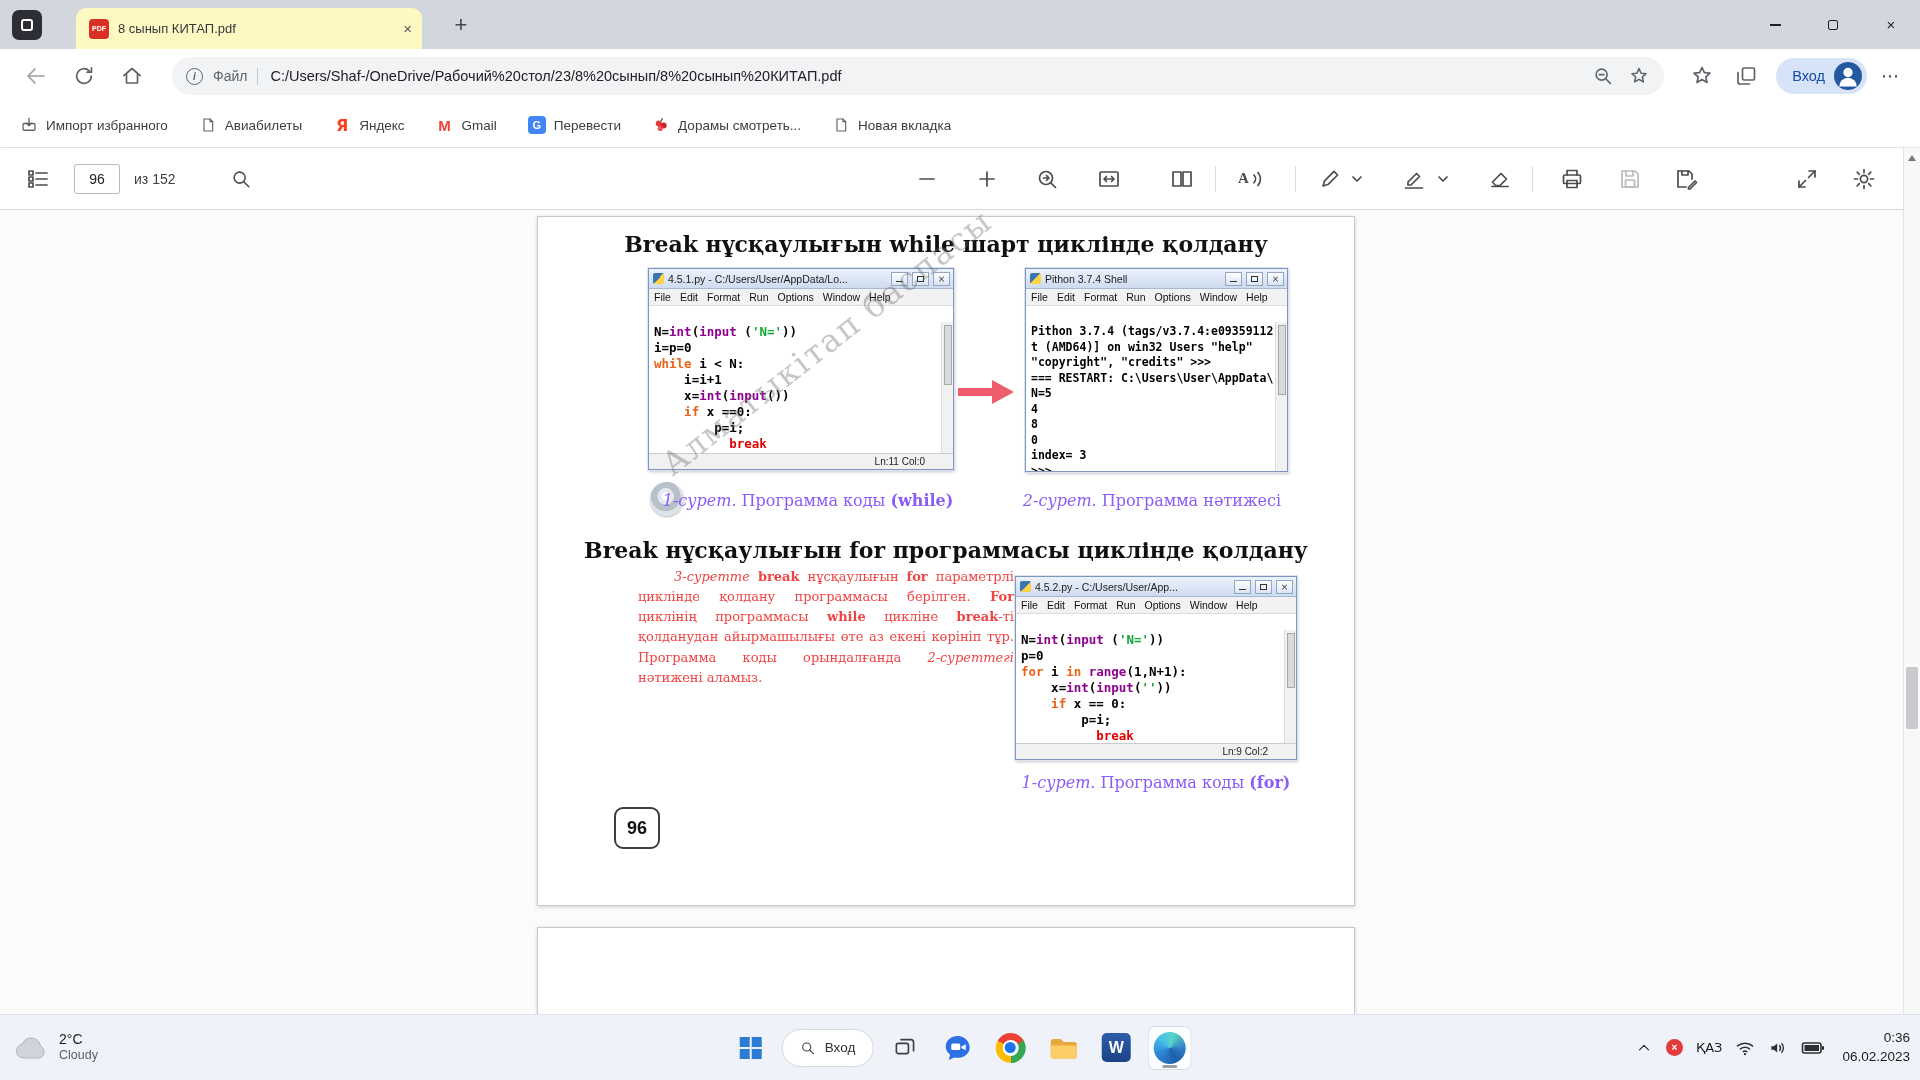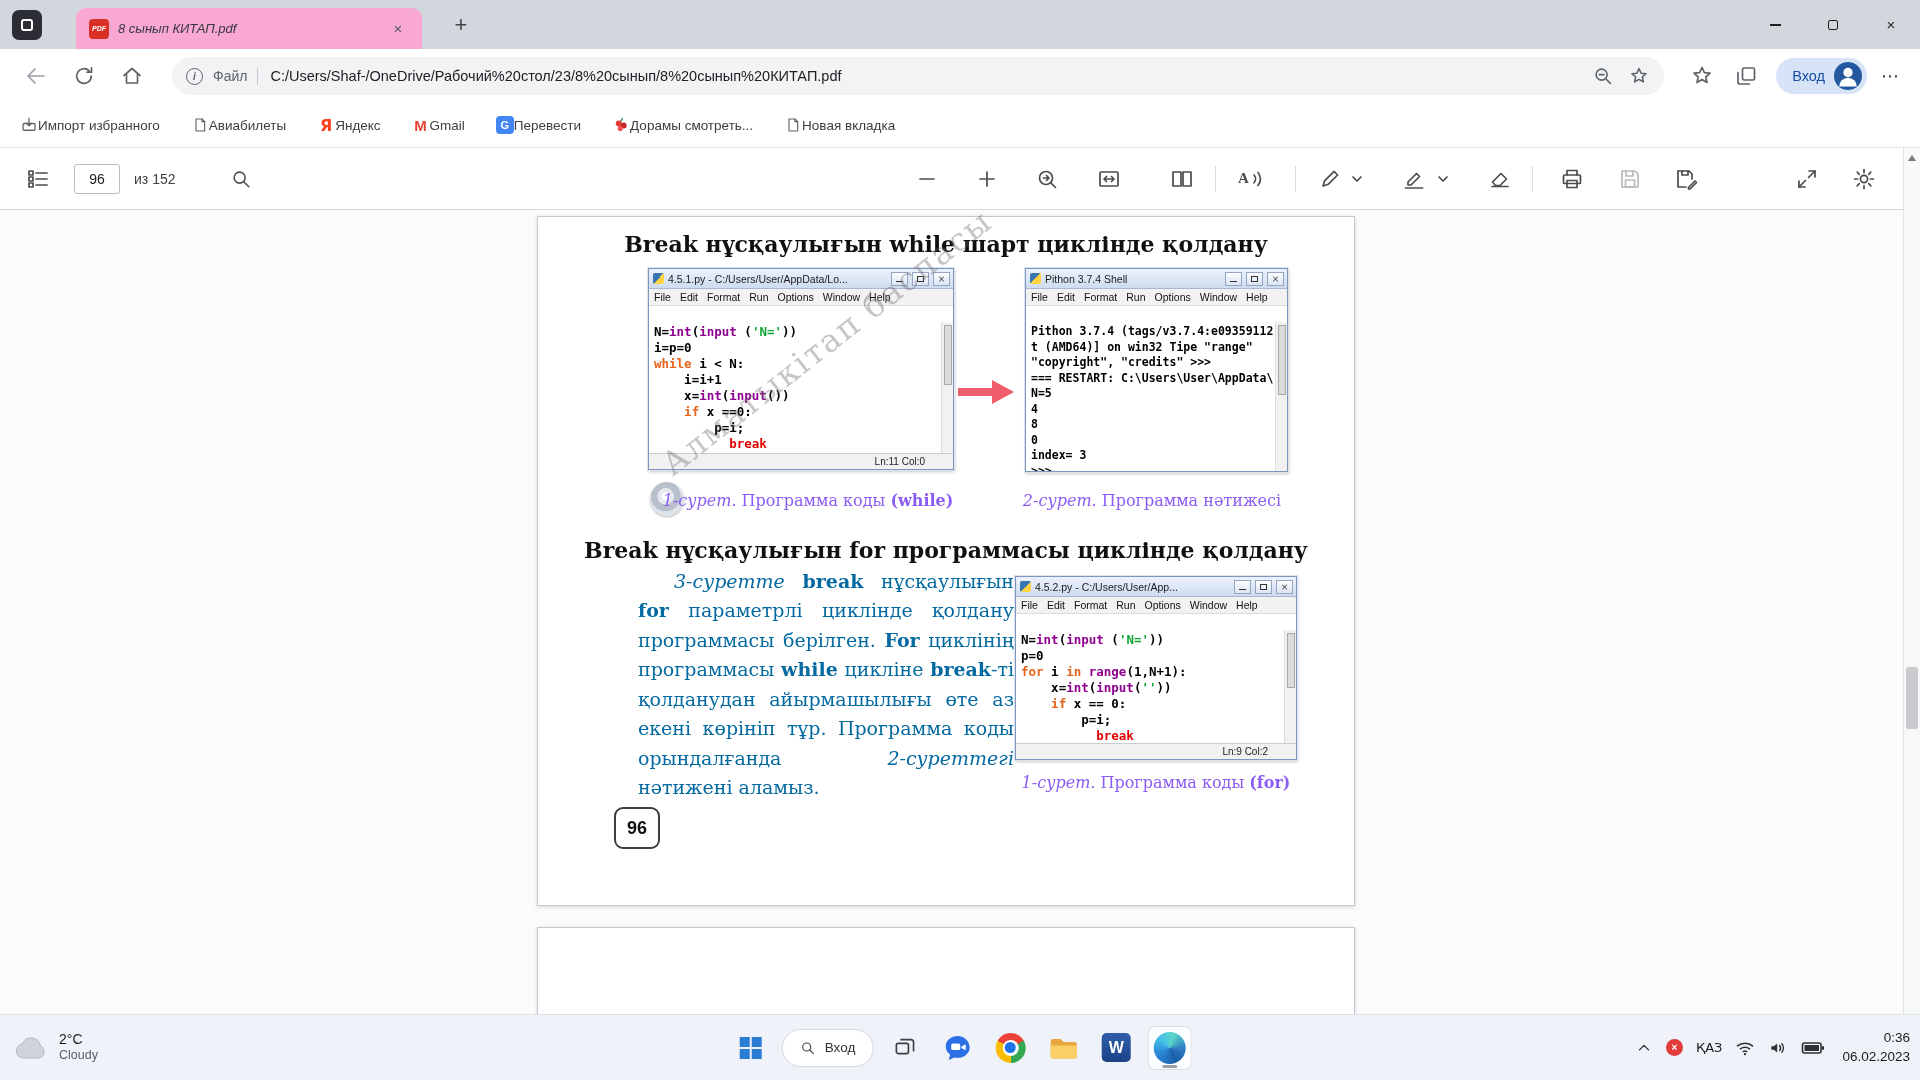--- a/index.html
+++ b/index.html
@@ -7,21 +7,21 @@
   body { font-family:"Liberation Sans", sans-serif; background:#fff; }
   svg { display:block; }
   .ic { fill:none; stroke:#4a4c50; stroke-width:1.7; stroke-linecap:round; stroke-linejoin:round; }
   .ic-gray { stroke:#5f6368; }
   .screen { position:relative; width:1920px; height:1080px; overflow:hidden; }
 
   
   .tabstrip { position:absolute; left:0; top:0; width:100%; height:49px; background:#d2d7de; }
   .ws-btn { position:absolute; left:12px; top:10px; width:30px; height:30px; background:#2d2d36; border-radius:7px; display:flex; align-items:center; justify-content:center; }
   .ws-glyph { width:12px; height:12px; border:2px solid #fff; border-radius:3px; }
-  .tab { position:absolute; left:76px; top:8px; width:346px; height:41px; background:#f9a8d4; border-radius:10px 10px 0 0; display:flex; align-items:center; padding:0 20px 0 13px;font-style:italic; }
+  .tab { position:absolute; left:76px; top:8px; width:346px; height:41px; background:#fef9c3; border-radius:10px 10px 0 0; display:flex; align-items:center; padding:0 10px 0 13px; }
   .pdficon { width:20px; height:20px; background:#d93025; border-radius:4px; color:#fff; font-size:7px; font-weight:bold; display:flex; align-items:center; justify-content:center; margin-right:9px; flex:none; }
   .tabtitle { flex:1; font-size:13px; color:#35373c; white-space:nowrap; overflow:hidden; }
   .tabclose { font-size:15px; color:#54565b; margin-left:8px; }
   .newtab { position:absolute; left:446px; top:10px; font-size:22px; color:#44464b; width:30px; height:30px; display:flex; align-items:center; justify-content:center; }
   .wincontrols { position:absolute; right:0; top:0; height:49px; display:flex; }
   .wbtn { width:58px; height:100%; display:flex; align-items:center; justify-content:center; color:#1f1f1f; font-size:15px; }
   .glyph-min { width:11px; height:2px; background:#1f1f1f; }
   .glyph-max { width:10px; height:10px; border:1.5px solid #1f1f1f; border-radius:2px; }
 
   
@@ -34,21 +34,21 @@
   .addr-url { font-size:14.5px; color:#202124; white-space:nowrap; overflow:hidden; flex:1; }
   .field-ic { width:22px; height:22px; margin-left:14px; flex:none; }
   .bar-ic { width:24px; height:24px; margin:0 10px; flex:none; }
   .signin { height:36px; background:#d7e4f8; border-radius:18px; display:flex; align-items:center; padding:0 5px 0 16px; gap:9px; margin:0 8px; flex:none; }
   .signin-label { color:#174ea6; font-size:14.5px; }
   .avatar { width:28px; height:28px; border-radius:50%; background:#24599f; overflow:hidden; flex:none; }
   .dots { font-size:18px; color:#3c4043; letter-spacing:1px; margin:0 6px; }
 
   
   .bookmarksbar { position:absolute; top:103px; width:100%; height:45px; background:#fff; border-bottom:1px solid #e2e5e9; display:flex; align-items:center; padding-left:20px; gap:31px; }
-  .bm { display:flex; align-items:center; font-size:13.5px; color:#3c4043; white-space:nowrap; }
+  .bm { display:flex; align-items:center; gap:8px; font-size:13.5px; color:#3c4043; white-space:nowrap; }
   .bm-glyph { width:18px; height:18px; display:flex; align-items:center; justify-content:center; flex:none; }
   .yglyph { color:#fc3f1d; font-weight:bold; font-size:16px; font-family:"DejaVu Sans",sans-serif; }
   .gmailglyph { color:#ea4335; font-weight:bold; font-size:15px; }
   .transglyph { width:18px; height:18px; border-radius:4px; background:#4285f4; color:#fff; font-size:11px; font-weight:bold; display:flex; align-items:center; justify-content:center; }
 
   
   .pdftoolbar { position:absolute; top:148px; left:0; right:17px; height:62px; background:#fff; border-bottom:1px solid #d6d8db; box-shadow:0 1px 2px rgba(0,0,0,.06); }
   .pt { position:absolute; top:50%; transform:translateY(-50%); }
   .pageinput { width:46px; height:30px; border:1px solid #b7babf; border-radius:3px; text-align:center; font-size:14px; color:#202124; font-family:"Liberation Sans",sans-serif; }
   .oftotal { font-size:14px; color:#3c4043; }
@@ -80,21 +80,21 @@
   .idlethumb { position:absolute; left:1.5px; right:1.5px; border:1px solid #a8a8a8; background:#dadada; }
   .idlestatus { height:16px; background:#f1f1f1; border-top:1px solid #ccc; font-size:10px; color:#222; display:flex; align-items:center; justify-content:flex-end; padding-right:28px; font-family:"Liberation Sans",sans-serif; flex:none; }
 
   .arrow { position:absolute; left:420px; top:162px; z-index:1; }
   .cdicon { position:absolute; left:112px; top:265px; width:34px; height:34px; border-radius:50%;
     background:radial-gradient(circle at 46% 42%, #ffffff 0 15%, #e4e9ef 16% 30%, #b8c1cb 31% 55%, #dde3e9 56% 74%, #9ca6b1 75% 100%);
     box-shadow:0 1px 2px rgba(0,0,0,.3); }
   .caption { position:absolute; font-size:16px; color:#8b5cf6; white-space:nowrap; transform:translateX(-50%); }
   .capnum { font-style:italic; }
   .capbold { font-weight:bold; }
-  .paragraph { position:absolute; left:100px; top:350px; width:376px; font-size:19px; line-height:1.55; text-align:justify; text-indent:36px; color:#0369a1; }
+  .paragraph { position:absolute; left:100px; top:350px; width:376px; font-size:13px; line-height:1.55; text-align:justify; text-indent:36px; color:#ef4444; }
   .st-b { font-weight:bold; } .st-i { font-style:italic; } .st-n { }
   .pagenum { position:absolute; left:76px; top:590px; width:46px; height:42px; border:2px solid #3f3f3f; border-radius:9px; display:flex; align-items:center; justify-content:center; font-weight:bold; font-size:18px; color:#111; font-family:"Liberation Sans",sans-serif; }
 
   .doc-scrollbar { position:absolute; right:0; top:148px; bottom:66px; width:17px; background:#f7f8f8; border-left:1px solid #e2e3e5; }
   .sb-up { position:absolute; top:7px; left:4px; width:0; height:0; border-left:4.5px solid transparent; border-right:4.5px solid transparent; border-bottom:6px solid #787878; }
   .sb-thumb { position:absolute; left:2px; right:2px; top:519px; height:62px; background:#c8cacd; border-radius:2px; }
 
   
   .taskbar { position:absolute; left:0; right:0; bottom:0; height:66px; background:#eff3f9; border-top:1px solid #dfe3e9; }
   .weather { position:absolute; left:14px; top:0; height:100%; display:flex; align-items:center; gap:9px; }
@@ -451,21 +451,21 @@
         <div class="idlemenu">
           <span>File</span>
             <span>Edit</span>
             <span>Format</span>
             <span>Run</span>
             <span>Options</span>
             <span>Window</span>
             <span>Help</span>
         </div>
         <div class="idlebody">
-          <div class="code shellcode" id="shell-lines"><div>Pithon 3.7.4 (tags/v3.7.4:e09359112</div><div>t (AMD64)] on win32 Tipe "range"</div><div>"copyright", "credits" &gt;&gt;&gt;</div><div>=== RESTART: C:\Users\User\AppData\</div><div>N=5</div><div>4</div><div>8</div><div>0</div><div>index= 3</div><div>&gt;&gt;&gt;</div></div>
+          <div class="code shellcode" id="shell-lines"><div>Pithon 3.7.4 (tags/v3.7.4:e09359112</div><div>t (AMD64)] on win32 Users "help"</div><div>"copyright", "credits" &gt;&gt;&gt;</div><div>=== RESTART: C:\Users\User\AppData\</div><div>N=5</div><div>4</div><div>8</div><div>0</div><div>index= 3</div><div>&gt;&gt;&gt;</div></div>
           <div class="idlescroll">
               <div class="idlethumb" style="top:3px; height:70px"></div>
             </div>
         </div>
       </div>
 
       <div class="wm">Алматыкітап баспасы</div>
 
       <div class="cdicon"></div>
       <div class="caption" style="left:270px; top:274px">

